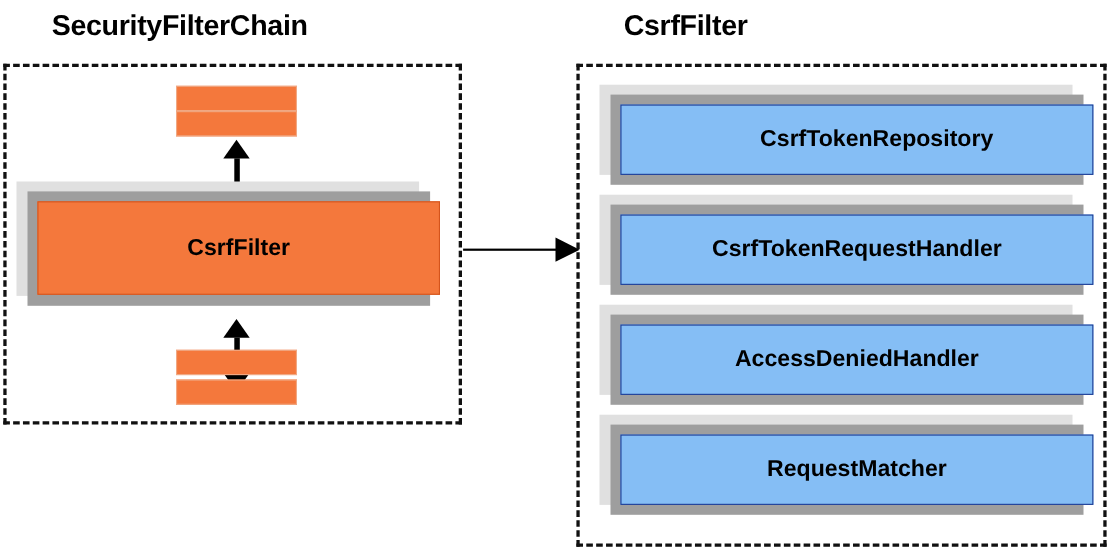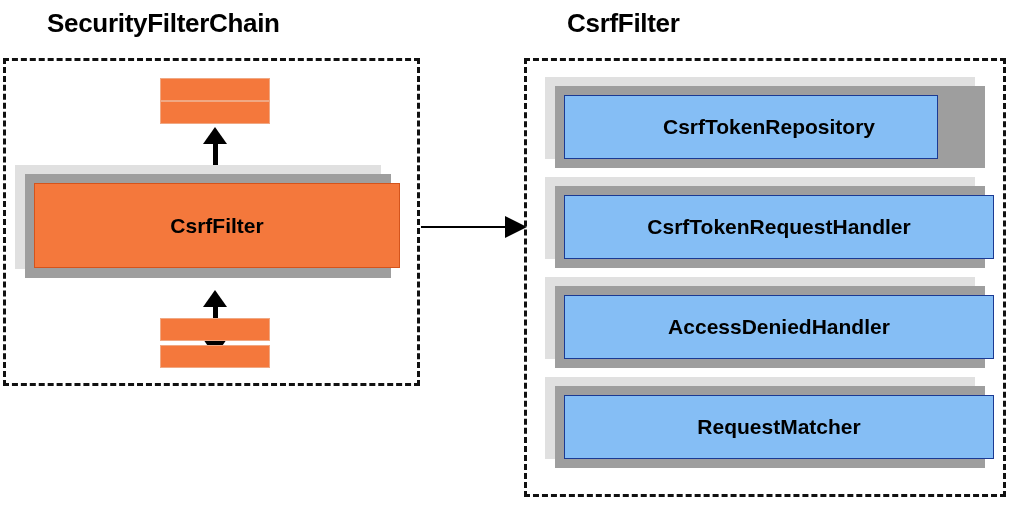--- a/index.html
+++ b/index.html
@@ -144,21 +144,21 @@
 <div class="hline" style="left:421px; top:226px; width:96px;"></div>
 <div class="arrow-right-head" style="left:505px; top:216px;"></div>
 
 <div class="panel-title" style="left:536px; top:8px;">CsrfFilter</div>
 
 <div class="dashed-box" style="left:524px; top:58px; width:482px; height:439px;"></div>
 
 <div class="stack" style="left:545px; top:77px; width:449px; height:100px;">
   <div class="shade-light" style="width:430px; height:82px;"></div>
   <div class="shade-dark" style="width:430px; height:82px;"></div>
-  <div class="face blue" style="width:374px; height:64px;padding-left:36px;">
+  <div class="face blue" style="width:430px; height:64px;padding-left:36px;">
     <span>CsrfTokenRepository</span>
   </div>
 </div>
 
 <div class="stack" style="left:545px; top:177px; width:453px; height:100px;">
   <div class="shade-light" style="width:430px; height:82px;"></div>
   <div class="shade-dark" style="width:430px; height:82px;"></div>
   <div class="face blue" style="width:430px; height:64px;">
     <span>CsrfTokenRequestHandler</span>
   </div>

